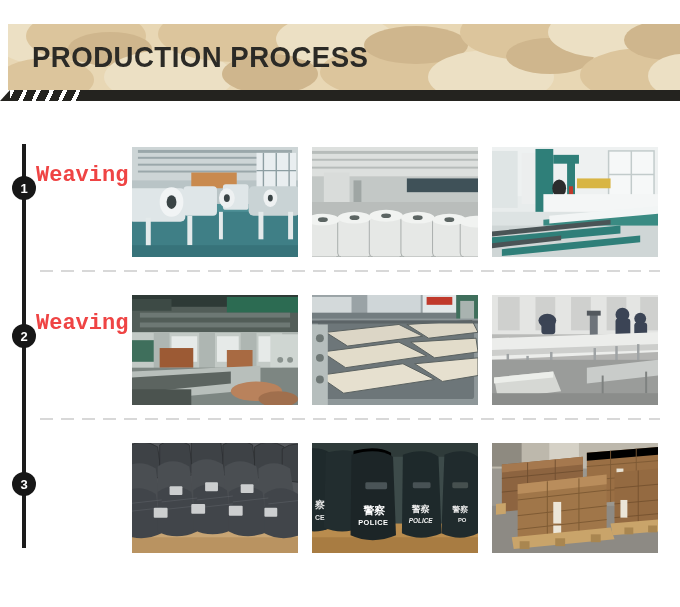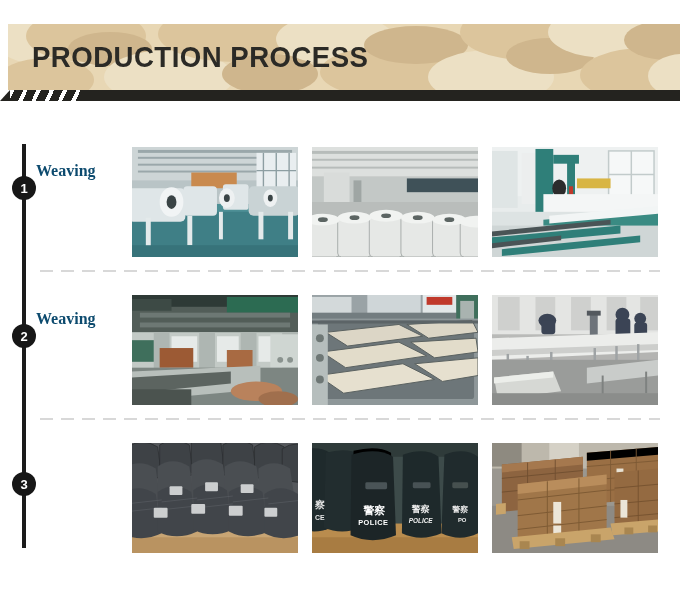--- a/index.html
+++ b/index.html
@@ -68,25 +68,25 @@
     width: 24px; height: 24px; border-radius: 50%;
     background: #171717;
     color: #ffffff;
     font-family: "Liberation Sans", sans-serif;
     font-size: 13px; font-weight: bold;
     display: flex; align-items: center; justify-content: center;
     z-index: 3;
   }
   .step-label {
     position: absolute; left: 36px; top: 30px; width: 92px;
-    font-family: Liberation Serif, serif;
+    font-family: Liberation Mono, monospace;
     font-weight: bold;
-    font-size: 16px;
+    font-size: 22px;
     line-height: 1.42;
-    color: #0c4a6e;
+    color: #ef4444;
   }
   .thumbs { position: absolute; left: 131px; top: 16px; display: flex; gap: 12px; }
   .thumb {
     width: 168px; height: 112px;
     background: #f2f2f2;
     position: relative; overflow: hidden;
     border: 1px solid #ffffff;
   }
   .thumb canvas, .thumb svg { display: block; width: 100%; height: 100%; }
   .divider {

